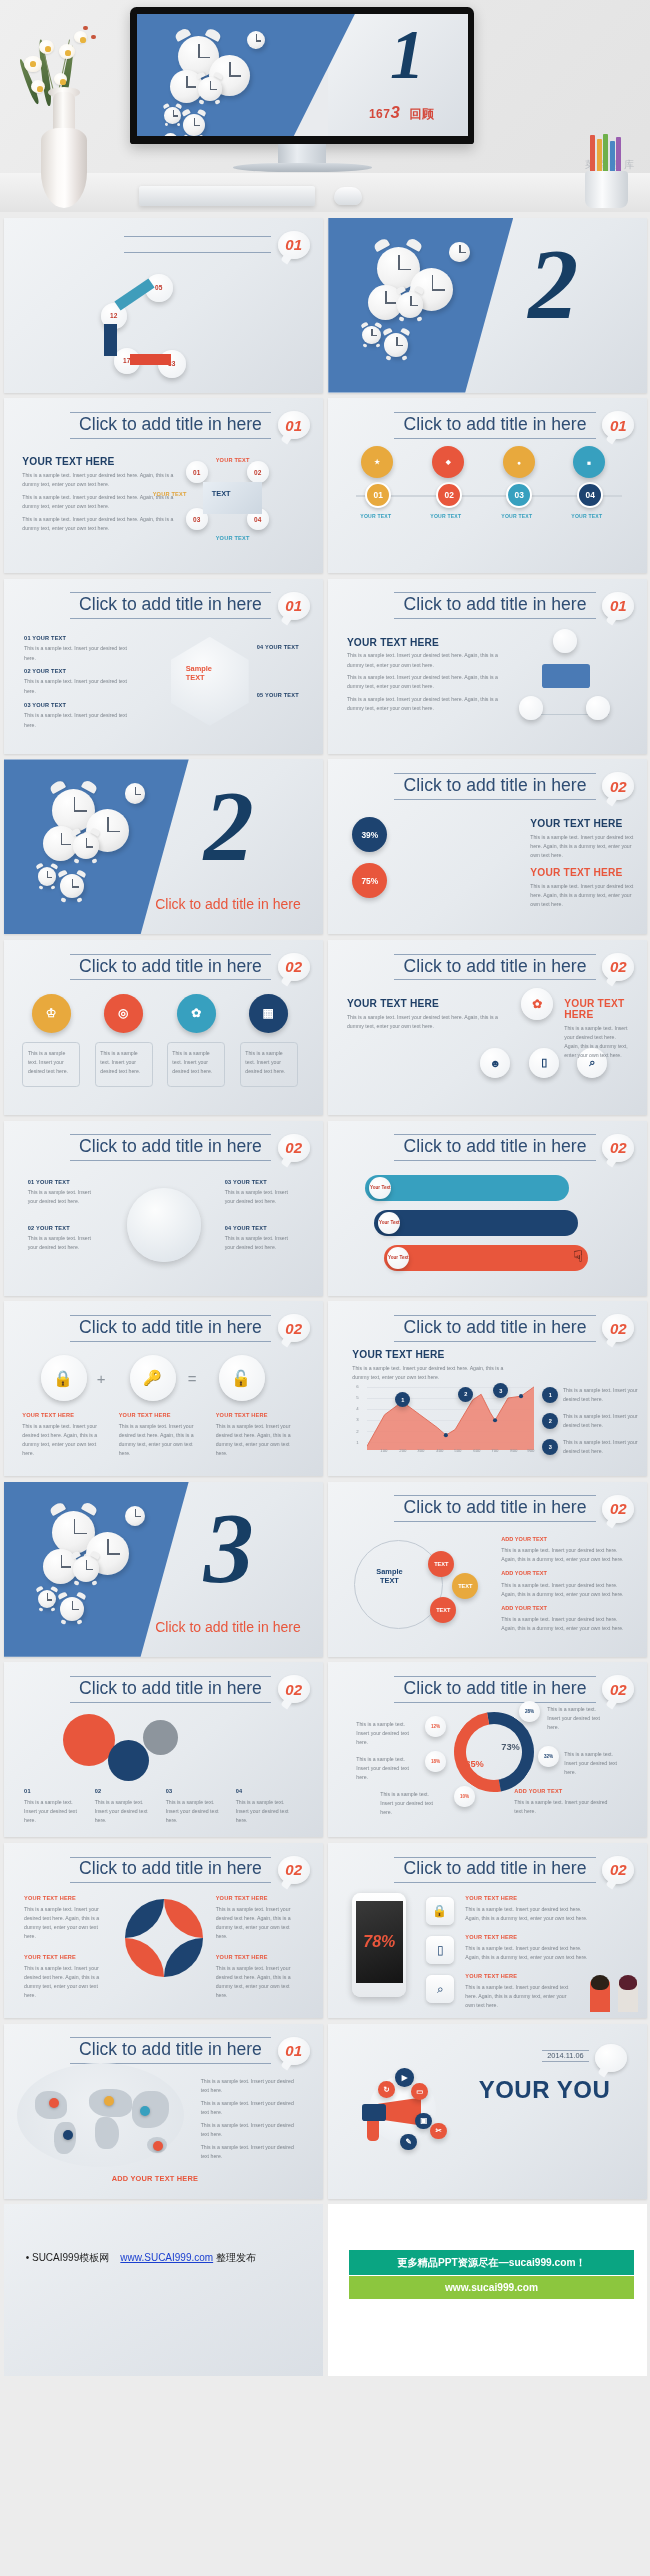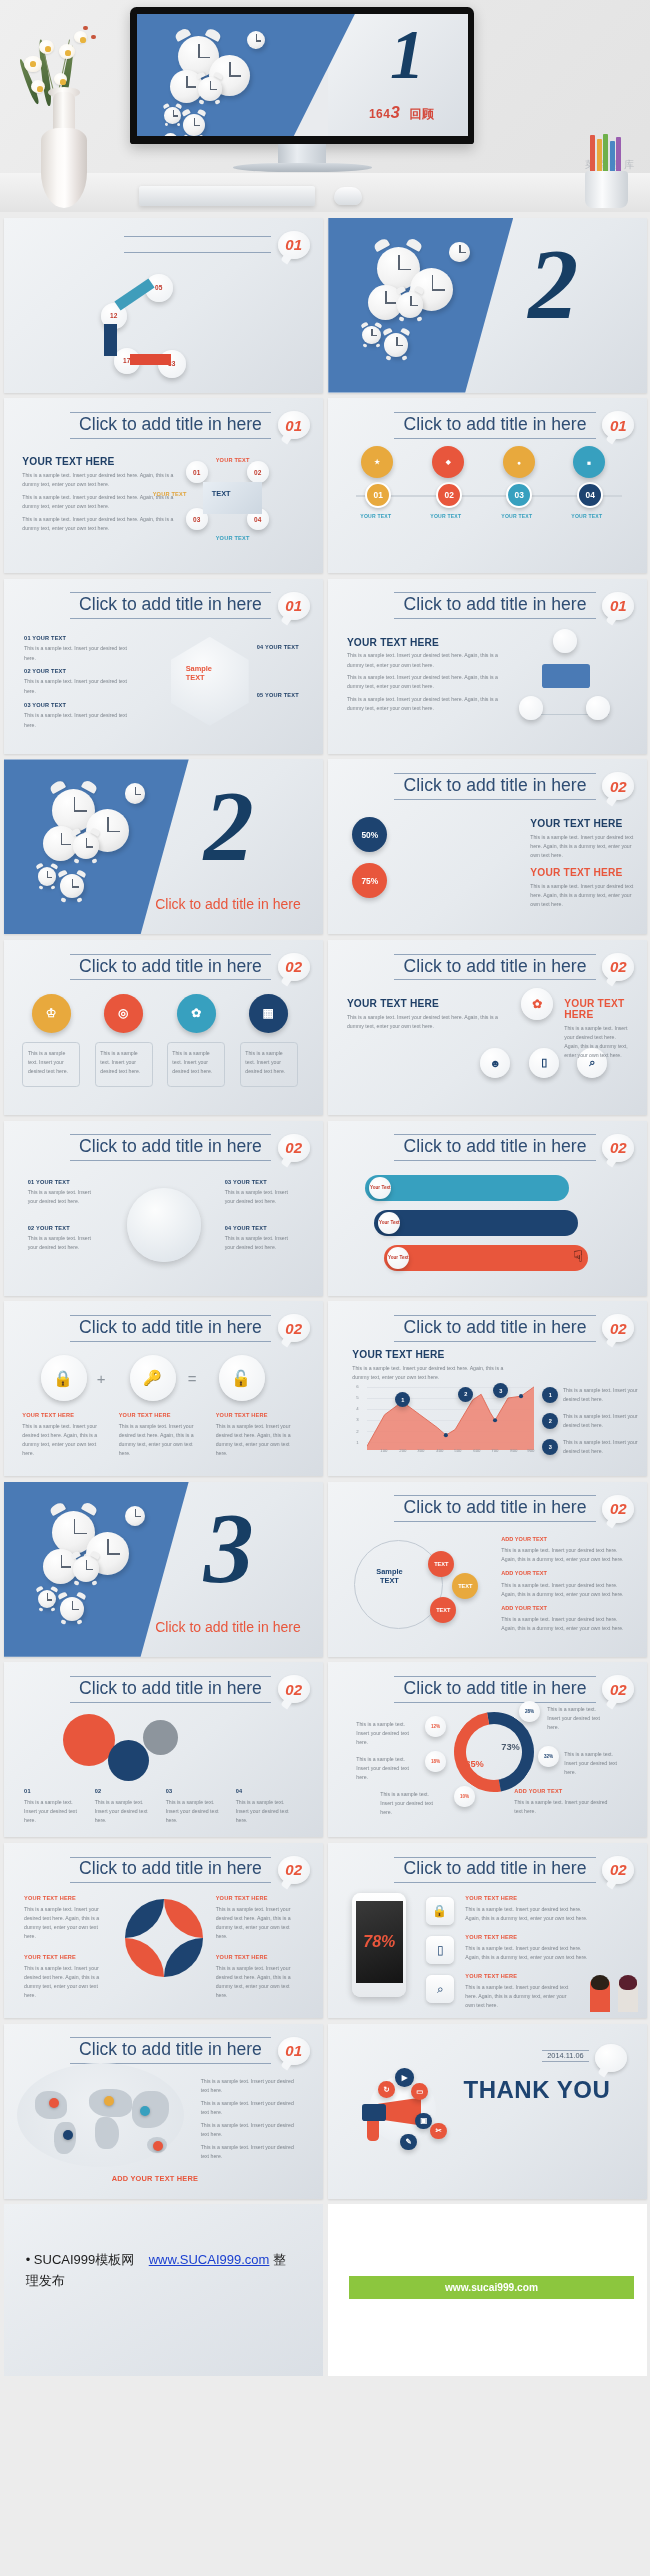--- a/index.html
+++ b/index.html
@@ -161,21 +161,21 @@
 
   .worldmap { position:absolute; left:13px; top:39px; width:167px; height:104px;
     border-radius:50%; background:radial-gradient(circle at 45% 40%,#edf0f3,#dfe4e9); }
   .mapdot { position:absolute; width:10.2px; height:10.2px; border-radius:50%;
     box-shadow:0 0.9px 2.8px rgba(0,0,0,.25); }
 
   
   .footer-row { display:flex; gap:5.6px; padding:0 3.7px 7.4px 3.7px; }
   .foot-left { flex:0 0 319px; height:172px; position:relative;
     background:linear-gradient(150deg,#eef1f4,#dadfe5); }
-  .foot-left .bullet { position:absolute; left:22px; top:46px; font-size:13px;
+  .foot-left .bullet { position:absolute; left:22px; top:46px; font-size:10px;
     color:#1d1d1d; line-height:1.6; max-width:269px; }
   .foot-left .bullet .lnk { color:#1a3fd0; text-decoration:underline; }
   .foot-right { flex:0 0 319px; height:172px; background:#ffffff; position:relative; }
   .band-green { position:absolute; left:20.4px; right:13px; top:46px; height:25px;
     background:#0aa582; display:flex; align-items:center; justify-content:center;
     color:#fff; font-size:10.2px; font-weight:bold; }
   .band-lime { position:absolute; left:20.4px; right:13px; top:72px; height:23px;
     background:#8cc63e; display:flex; align-items:center; justify-content:center;
     color:#fff; font-size:10.2px; font-weight:bold; }
   .ty-date { position:absolute; right:58px; top:26px; font-size:7.4px; color:#4a5a6d;
@@ -240,21 +240,21 @@
               </div>
             <div class="ck alarm" style="left:20.4px;top:85px;width:22px;height:22px;">
                 <i class="bellL"></i>
                 <i class="bellR"></i>
                 <i class="footL"></i>
                 <i class="footR"></i>
               </div>
             <div class="ck" style="left:0px;top:104px;width:15px;height:15px;"></div>
           </div>
           <div class="mon-num">1</div>
-          <div class="mon-year"><span>164</span><span class="big">3</span><span class="cn">回顾</span></div>
+          <div class="mon-year"><span>167</span><span class="big">3</span><span class="cn">回顾</span></div>
         </div>
       </div>
       <div class="mon-stand-neck"></div>
       <div class="mon-base"></div>
     </div>
 
     <div class="watermark">菜鸟图库</div>
     <div class="keyboard"></div>
     <div class="mouse"></div>
 
@@ -437,21 +437,21 @@
             </div>
         </div>
         <div class="sec-num">2</div>
         <div class="sec-sub">Click to add title in here</div>
       </div>
       <div class="slide">
         <div class="stitle">
           <div class="stitle-text">Click to add title in here</div>
           <div class="badge">02</div>
         </div>
-        <div class="pill" style="left:24px;top:58px;width:35px;height:35px;background:#1d4370;color:#fff;font-size:8.4px;">50%</div>
+        <div class="pill" style="left:24px;top:58px;width:35px;height:35px;background:#1d4370;color:#fff;font-size:8.4px;">39%</div>
         <div class="pill" style="left:24px;top:104px;width:35px;height:35px;background:#e8563c;color:#fff;font-size:8.4px;">75%</div>
         <div style="position:absolute;left:78px;top:61px;display:flex;gap:3.7px;">
           <span class="person" style="background:#1d4370;"><i class="head"></i><i class="body"></i></span>
           <span class="person" style="background:#1d4370;"><i class="head"></i><i class="body"></i></span>
           <span class="person" style="background:#1d4370;"><i class="head"></i><i class="body"></i></span>
           <span class="person" style="background:#1d4370;"><i class="head"></i><i class="body"></i></span>
           <span class="person" style="background:#b7bec6;"><i class="head"></i><i class="body"></i></span>
           <span class="person" style="background:#b7bec6;"><i class="head"></i><i class="body"></i></span>
           <span class="person" style="background:#b7bec6;"><i class="head"></i><i class="body"></i></span>
           <span class="person" style="background:#b7bec6;"><i class="head"></i><i class="body"></i></span>
@@ -853,32 +853,33 @@
           <div style="position:absolute;left:15px;top:56px;width:12px;height:20.4px;background:#e8563c;border-radius:0 0 4.6px 4.6px;"></div>
           <div class="pill" style="left:43px;top:3.7px;width:18.6px;height:18.6px;background:#1d4370;color:#fff;font-size:7.4px;">▶</div>
           <div class="pill" style="left:26px;top:16.7px;width:16.7px;height:16.7px;background:#e8563c;color:#fff;font-size:7.4px;">↻</div>
           <div class="pill" style="left:59px;top:18.6px;width:16.7px;height:16.7px;background:#e8563c;color:#fff;font-size:7.4px;">▭</div>
           <div class="pill" style="left:63px;top:48px;width:16.7px;height:16.7px;background:#1d4370;color:#fff;font-size:7.4px;">▣</div>
           <div class="pill" style="left:78px;top:58px;width:16.7px;height:16.7px;background:#e8563c;color:#fff;font-size:7.4px;">✂</div>
           <div class="pill" style="left:48px;top:69px;width:16.7px;height:16.7px;background:#1d4370;color:#fff;font-size:7.4px;">✎</div>
         </div>
         <div class="ty-date">2014.11.06</div>
         <div class="badge" style="position:absolute;right:20.4px;top:20.4px;"></div>
-        <div class="ty-title">THANK YOU</div>
+        <div class="ty-title">YOUR YOU</div>
       </div>
     </div>
   </div>
 
   <div class="footer-row">
     <div class="foot-left">
       <div class="bullet">
         • <span>SUCAI999模板网</span>
         &nbsp;&nbsp;&nbsp;<a href="#" class="lnk">www.SUCAI999.com</a>
         <span>整理发布</span>
       </div>
     </div>
     <div class="foot-right">
+      <div class="band-green">更多精品PPT资源尽在—sucai999.com！</div>
       <div class="band-lime">www.sucai999.com</div>
     </div>
   </div>
 
 </div>
 
 
 </body></html>

